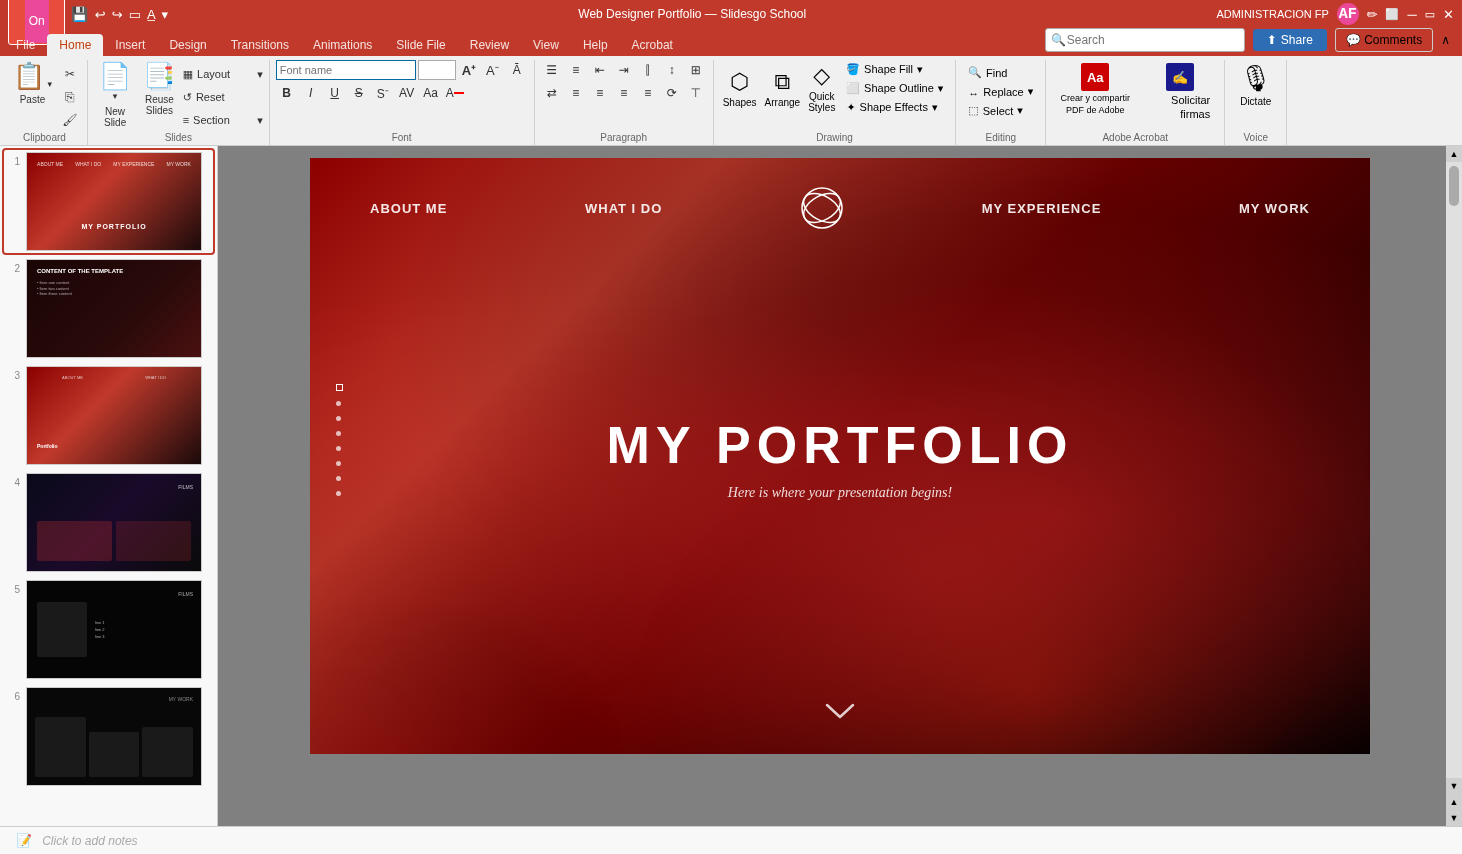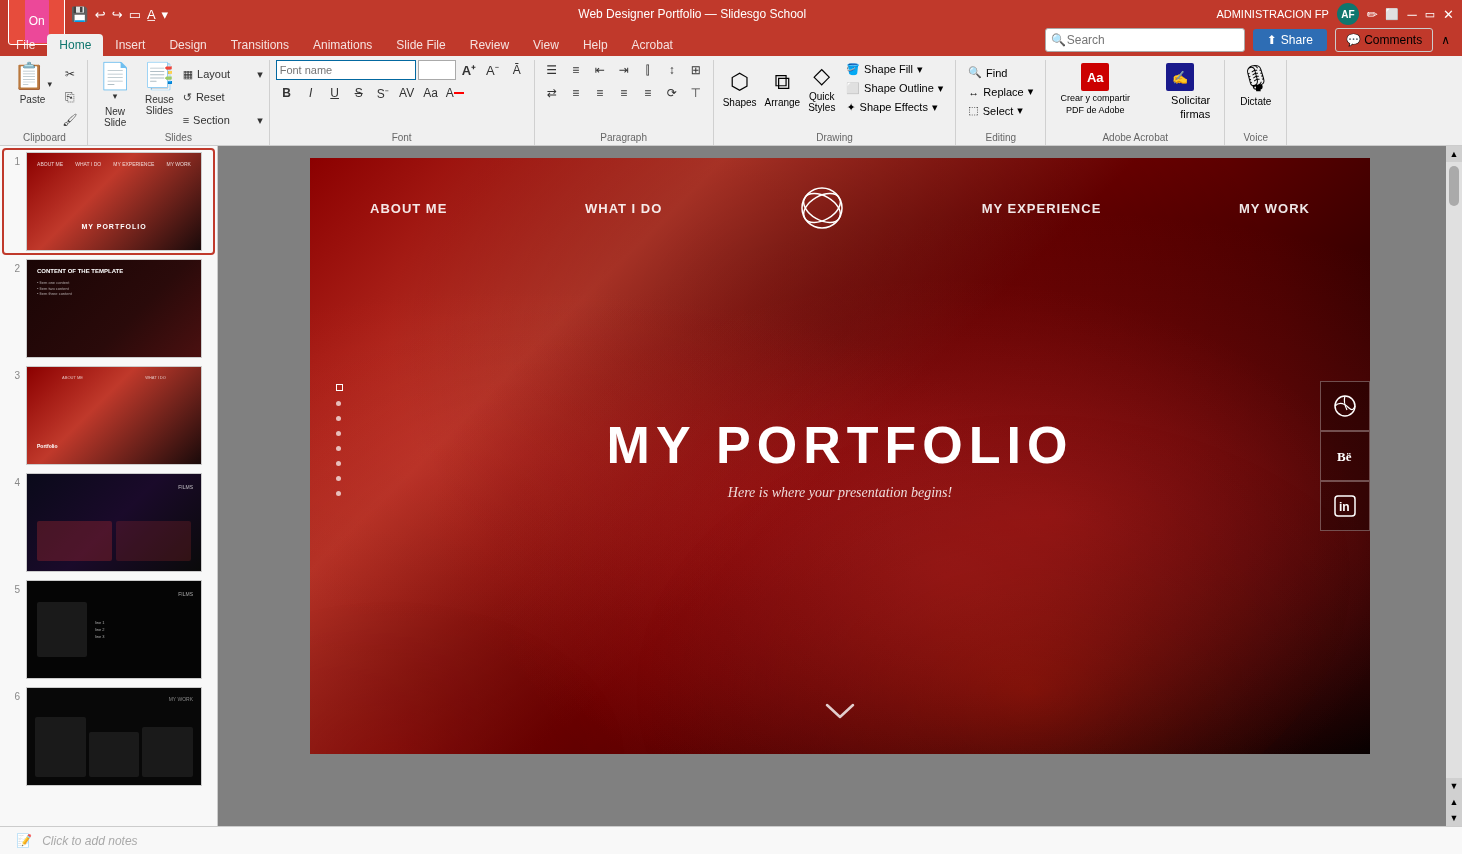--- a/index.html
+++ b/index.html
@@ -31,21 +31,21 @@
     }
     .ribbon-tab {
       padding: 4px 12px;
       font-size: 12px;
       color: rgba(255,255,255,0.85);
       cursor: pointer;
       border-radius: 4px 4px 0 0;
     }
     .ribbon-tab.active {
       background: #f0f0f0;
-      color: #0f766e;
+      color: #c2410c;
       font-weight: 500;
     }
 
     
     #ribbon {
       height: 90px;
       background: #f0f0f0;
       border-bottom: 1px solid #ccc;
       display: flex;
       align-items: stretch;
@@ -362,21 +362,21 @@
     <span style="font-size:14px;">💾</span>
     <span style="font-size:13px;">↩</span>
     <span style="font-size:13px;">↪</span>
     <span style="font-size:13px;">▭</span>
     <span style="font-size:13px;">A̲</span>
     <span style="font-size:13px;">▾</span>
   </div>
   <div class="center">Web Designer Portfolio — Slidesgo School</div>
   <div class="right">
     <span>ADMINISTRACION FP</span>
-    <div style="width:22px;height:22px;background:#0f766e;border-radius:50%;display:flex;align-items:center;justify-content:center;font-size:10px;font-weight:bold;">AF</div>
+    <div style="width:22px;height:22px;background:#ec4899;border-radius:50%;display:flex;align-items:center;justify-content:center;font-size:15px;font-weight:bold;font-family:Liberation Mono, monospace;">AF</div>
     <span style="font-size:13px;">✏</span>
     <span style="font-size:11px;">⬜</span>
     <span style="font-size:13px;">─</span>
     <span style="font-size:11px;">▭</span>
     <span style="font-size:13px;">✕</span>
   </div>
 </div>
 
 <div id="ribbon-tabs">
   <div class="ribbon-tab">File</div>
@@ -721,40 +721,20 @@
         <div class="slide-bullet"></div>
         <div class="slide-bullet"></div>
         <div class="slide-bullet"></div>
       </div>
 
       <div class="slide-title-area">
         <div class="slide-main-title">MY PORTFOLIO</div>
         <div class="slide-subtitle">Here is where your presentation begins!</div>
       </div>
 
-      <div class="slide-social">
-        <div class="social-btn">
-          <svg width="24" height="24" viewBox="0 0 24 24" fill="none">
-            <circle cx="12" cy="12" r="10" stroke="white" stroke-width="1.5" fill="none"></circle>
-            <path d="M2 12 Q8 6 16 14 Q20 18 22 12" stroke="white" stroke-width="1.2" fill="none"></path>
-            <path d="M12 2 Q10 8 14 16" stroke="white" stroke-width="1.2" fill="none"></path>
-          </svg>
-        </div>
-        <div class="social-btn">
-          <svg width="24" height="24" viewBox="0 0 24 24" fill="none">
-            <text x="4" y="17" fill="white" font-size="13" font-weight="bold" font-family="serif">Bë</text>
-          </svg>
-        </div>
-        <div class="social-btn">
-          <svg width="24" height="24" viewBox="0 0 24 24" fill="none">
-            <rect x="2" y="2" width="20" height="20" rx="3" stroke="white" stroke-width="1.5" fill="none"></rect>
-            <text x="6" y="17" fill="white" font-size="12" font-weight="bold" font-family="Arial">in</text>
-          </svg>
-        </div>
-      </div>
 
       <div class="slide-chevron">
         <svg width="30" height="18" viewBox="0 0 30 18" fill="none">
           <polyline points="2,2 15,14 28,2" stroke="white" stroke-width="2.5" fill="none" stroke-linecap="round" stroke-linejoin="round"></polyline>
         </svg>
       </div>
 
     </div>
 
     <div class="canvas-scrollbar" style="position:absolute;right:0;top:0;bottom:0;">

